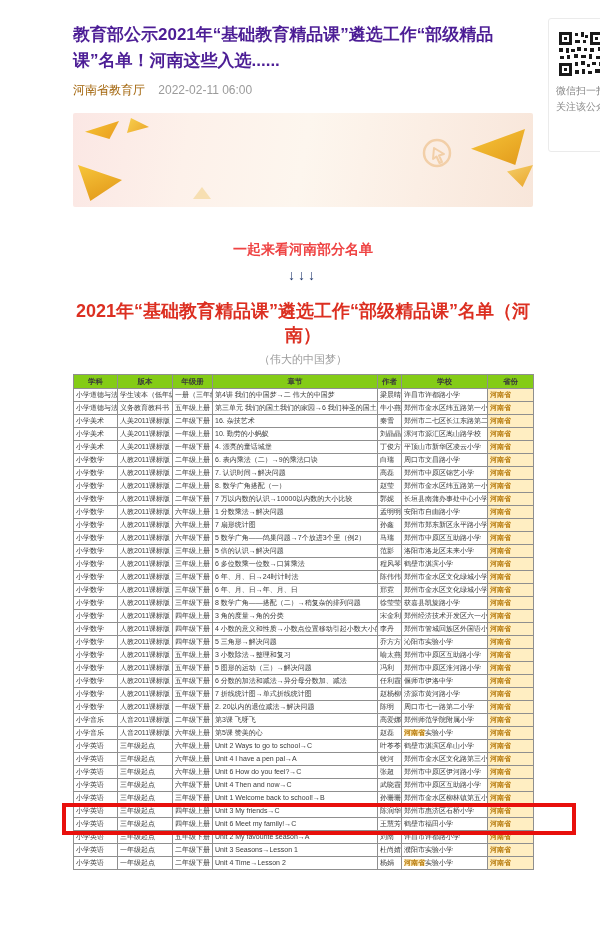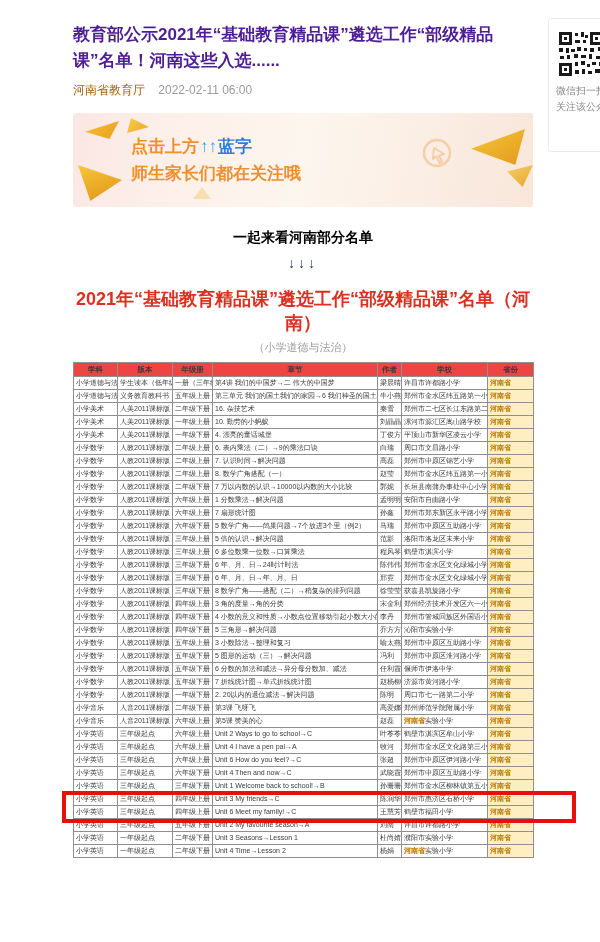--- a/index.html
+++ b/index.html
@@ -40,31 +40,31 @@
   .banner-text{position:absolute;left:58px;top:20px;font-size:17px;font-weight:bold;line-height:1.6;}
   .bt-orange{color:#ef8f2e;}
   .bt-arrows{color:#2aa7e8;padding:0 1px;}
   .bt-blue{color:#2f7cd9;}
   .cursor-icon{position:absolute;right:76px;top:22px;}
 
   
   .para{margin-top:16px;font-size:14px;color:#4c4c4c;line-height:1.85;text-align:justify;letter-spacing:.3px;}
 
   
-  .lead-title{margin-top:22px;text-align:center;font-size:14px;font-weight:bold;color:#000000;}
+  .lead-title{margin-top:34px;text-align:center;font-size:14px;font-weight:bold;color:#ef4444;}
   .lead-arrows{margin-top:8px;text-align:center;font-size:14px;font-weight:bold;color:#223a70;letter-spacing:3px;}
   .table-title{margin-top:16px;text-align:center;font-size:18px;font-weight:bold;color:#dc2f21;}
   .table-note{margin-top:5px;text-align:center;font-size:11px;color:#9b9b9b;}
 
   
   .table-wrap{position:relative;margin-top:7px;width:460px;}
   table.list{border-collapse:collapse;table-layout:fixed;width:460px;font-size:7px;color:#3a3a3a;}
   table.list th,table.list td{border:1px solid #8f8f8f;padding:1px 2px;height:10px;line-height:10px;
     overflow:hidden;white-space:nowrap;}
-  table.list th{font-size:7.5px;font-weight:bold;text-align:center;height:11px;background:#ef4444;}
+  table.list th{font-size:7.5px;font-weight:bold;text-align:center;height:11px;background:#84cc16;}
   table.list td{text-align:left;}
   td.prov,span.hl{color:#b97d10;font-weight:bold;background:#ffeec2;}
 
   
   .highlight-box{position:absolute;left:-11px;top:429px;width:506px;height:24px;
     border:4px solid #e8100c;background:transparent;pointer-events:none;}
 </style>
 </head>
 <body>
 
@@ -123,38 +123,32 @@
     <span class="date">2022-02-11 06:00</span>
   </div>
 
   <div class="banner">
     <div class="tri tri1"></div>
     <div class="tri tri2"></div>
     <div class="tri tri3"></div>
     <div class="tri tri4"></div>
     <div class="tri tri5"></div>
     <div class="tri tri6"></div>
-    <div class="banner-text">
-      <div>
-        <span class="bt-orange">点击上方</span><span class="bt-arrows">↑↑</span><span class="bt-blue">蓝字</span>
-      </div>
-      <div class="bt-orange">师生家长们都在关注哦</div>
-    </div>
     <svg class="cursor-icon" width="38" height="38" viewBox="0 0 38 38">
       <circle cx="18" cy="18" r="13" fill="none" stroke="#f2cfa8" stroke-width="2.5"></circle>
       <path d="M15 13 L25 19 L20 20.5 L23 27 L20.5 28 L17.5 21.5 L14 24 Z" fill="none" stroke="#f2cfa8" stroke-width="2" stroke-linejoin="round"></path>
     </svg>
   </div>
 
 
   <div class="lead-title">一起来看河南部分名单</div>
   <div class="lead-arrows">↓↓↓</div>
 
   <div class="table-title">2021年“基础教育精品课”遴选工作“部级精品课”名单（河南）</div>
-  <div class="table-note">（小学道德与法治）</div>
+  <div class="table-note">（伟大的中国梦）</div>
 
   <div class="table-wrap">
     <table class="list">
       <colgroup>
         <col style="width:44px">
           <col style="width:55px">
           <col style="width:40px">
         <col style="width:165px">
           <col style="width:24px">
           <col style="width:86px">

